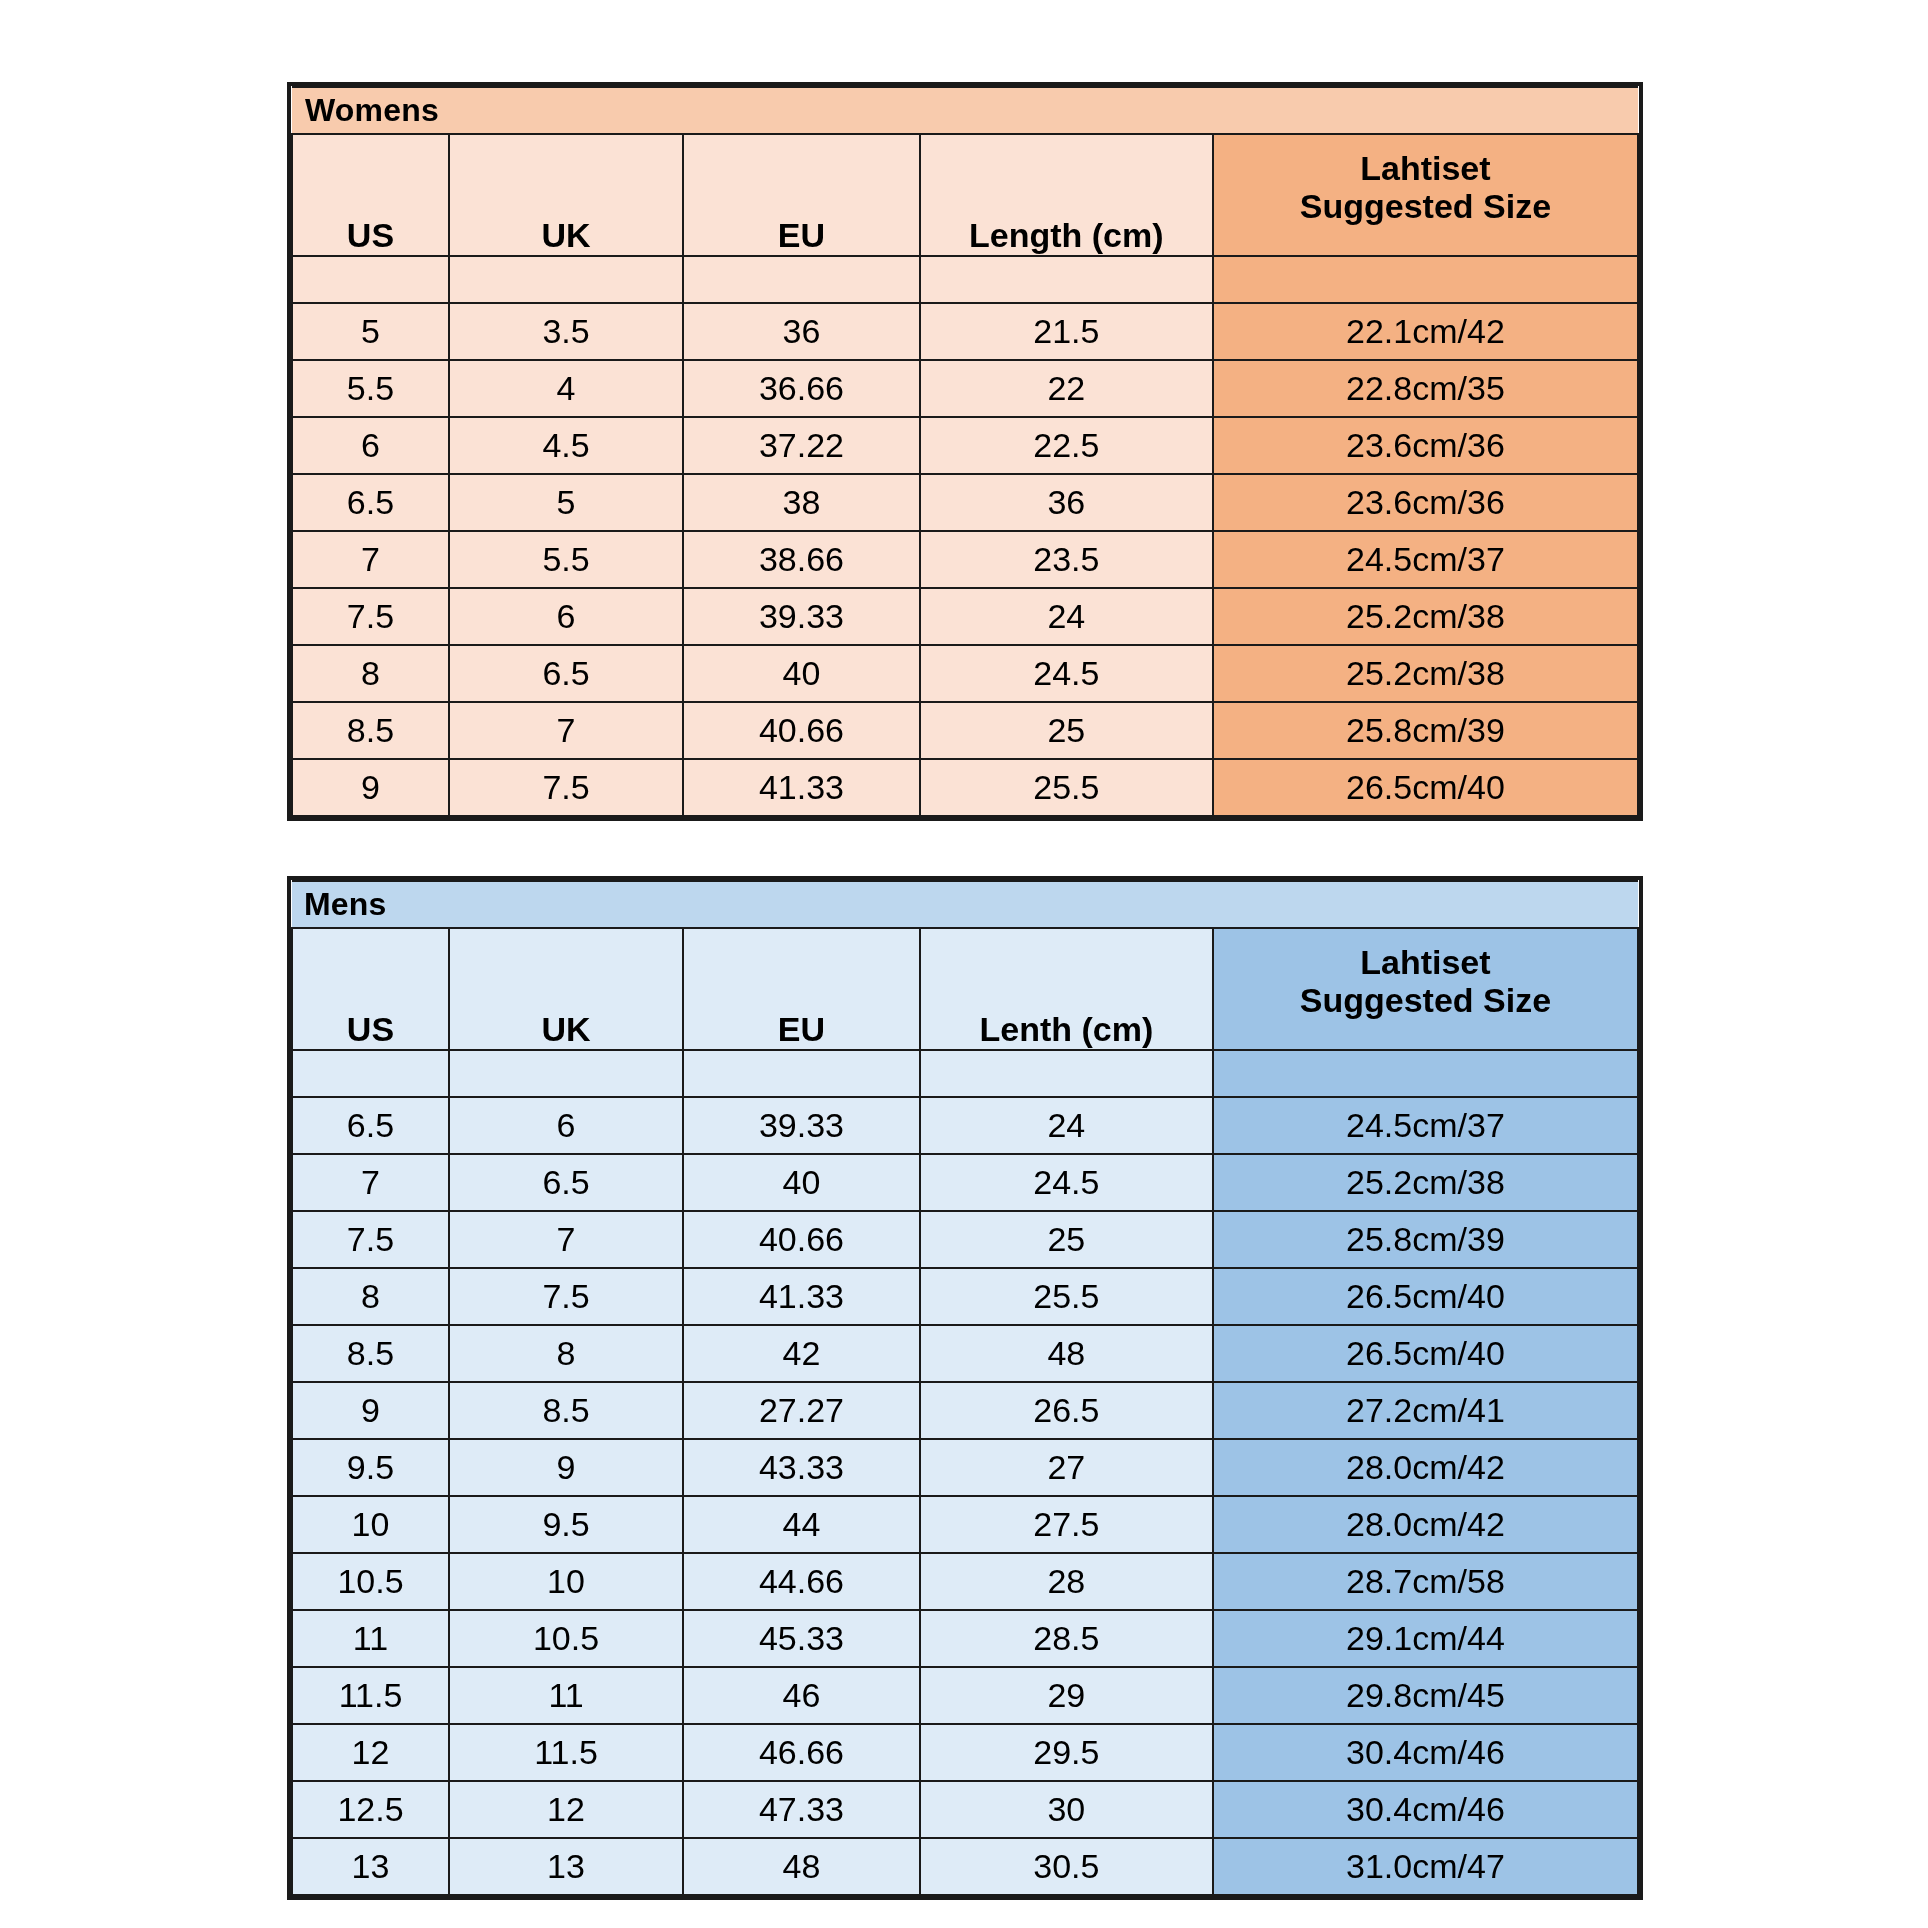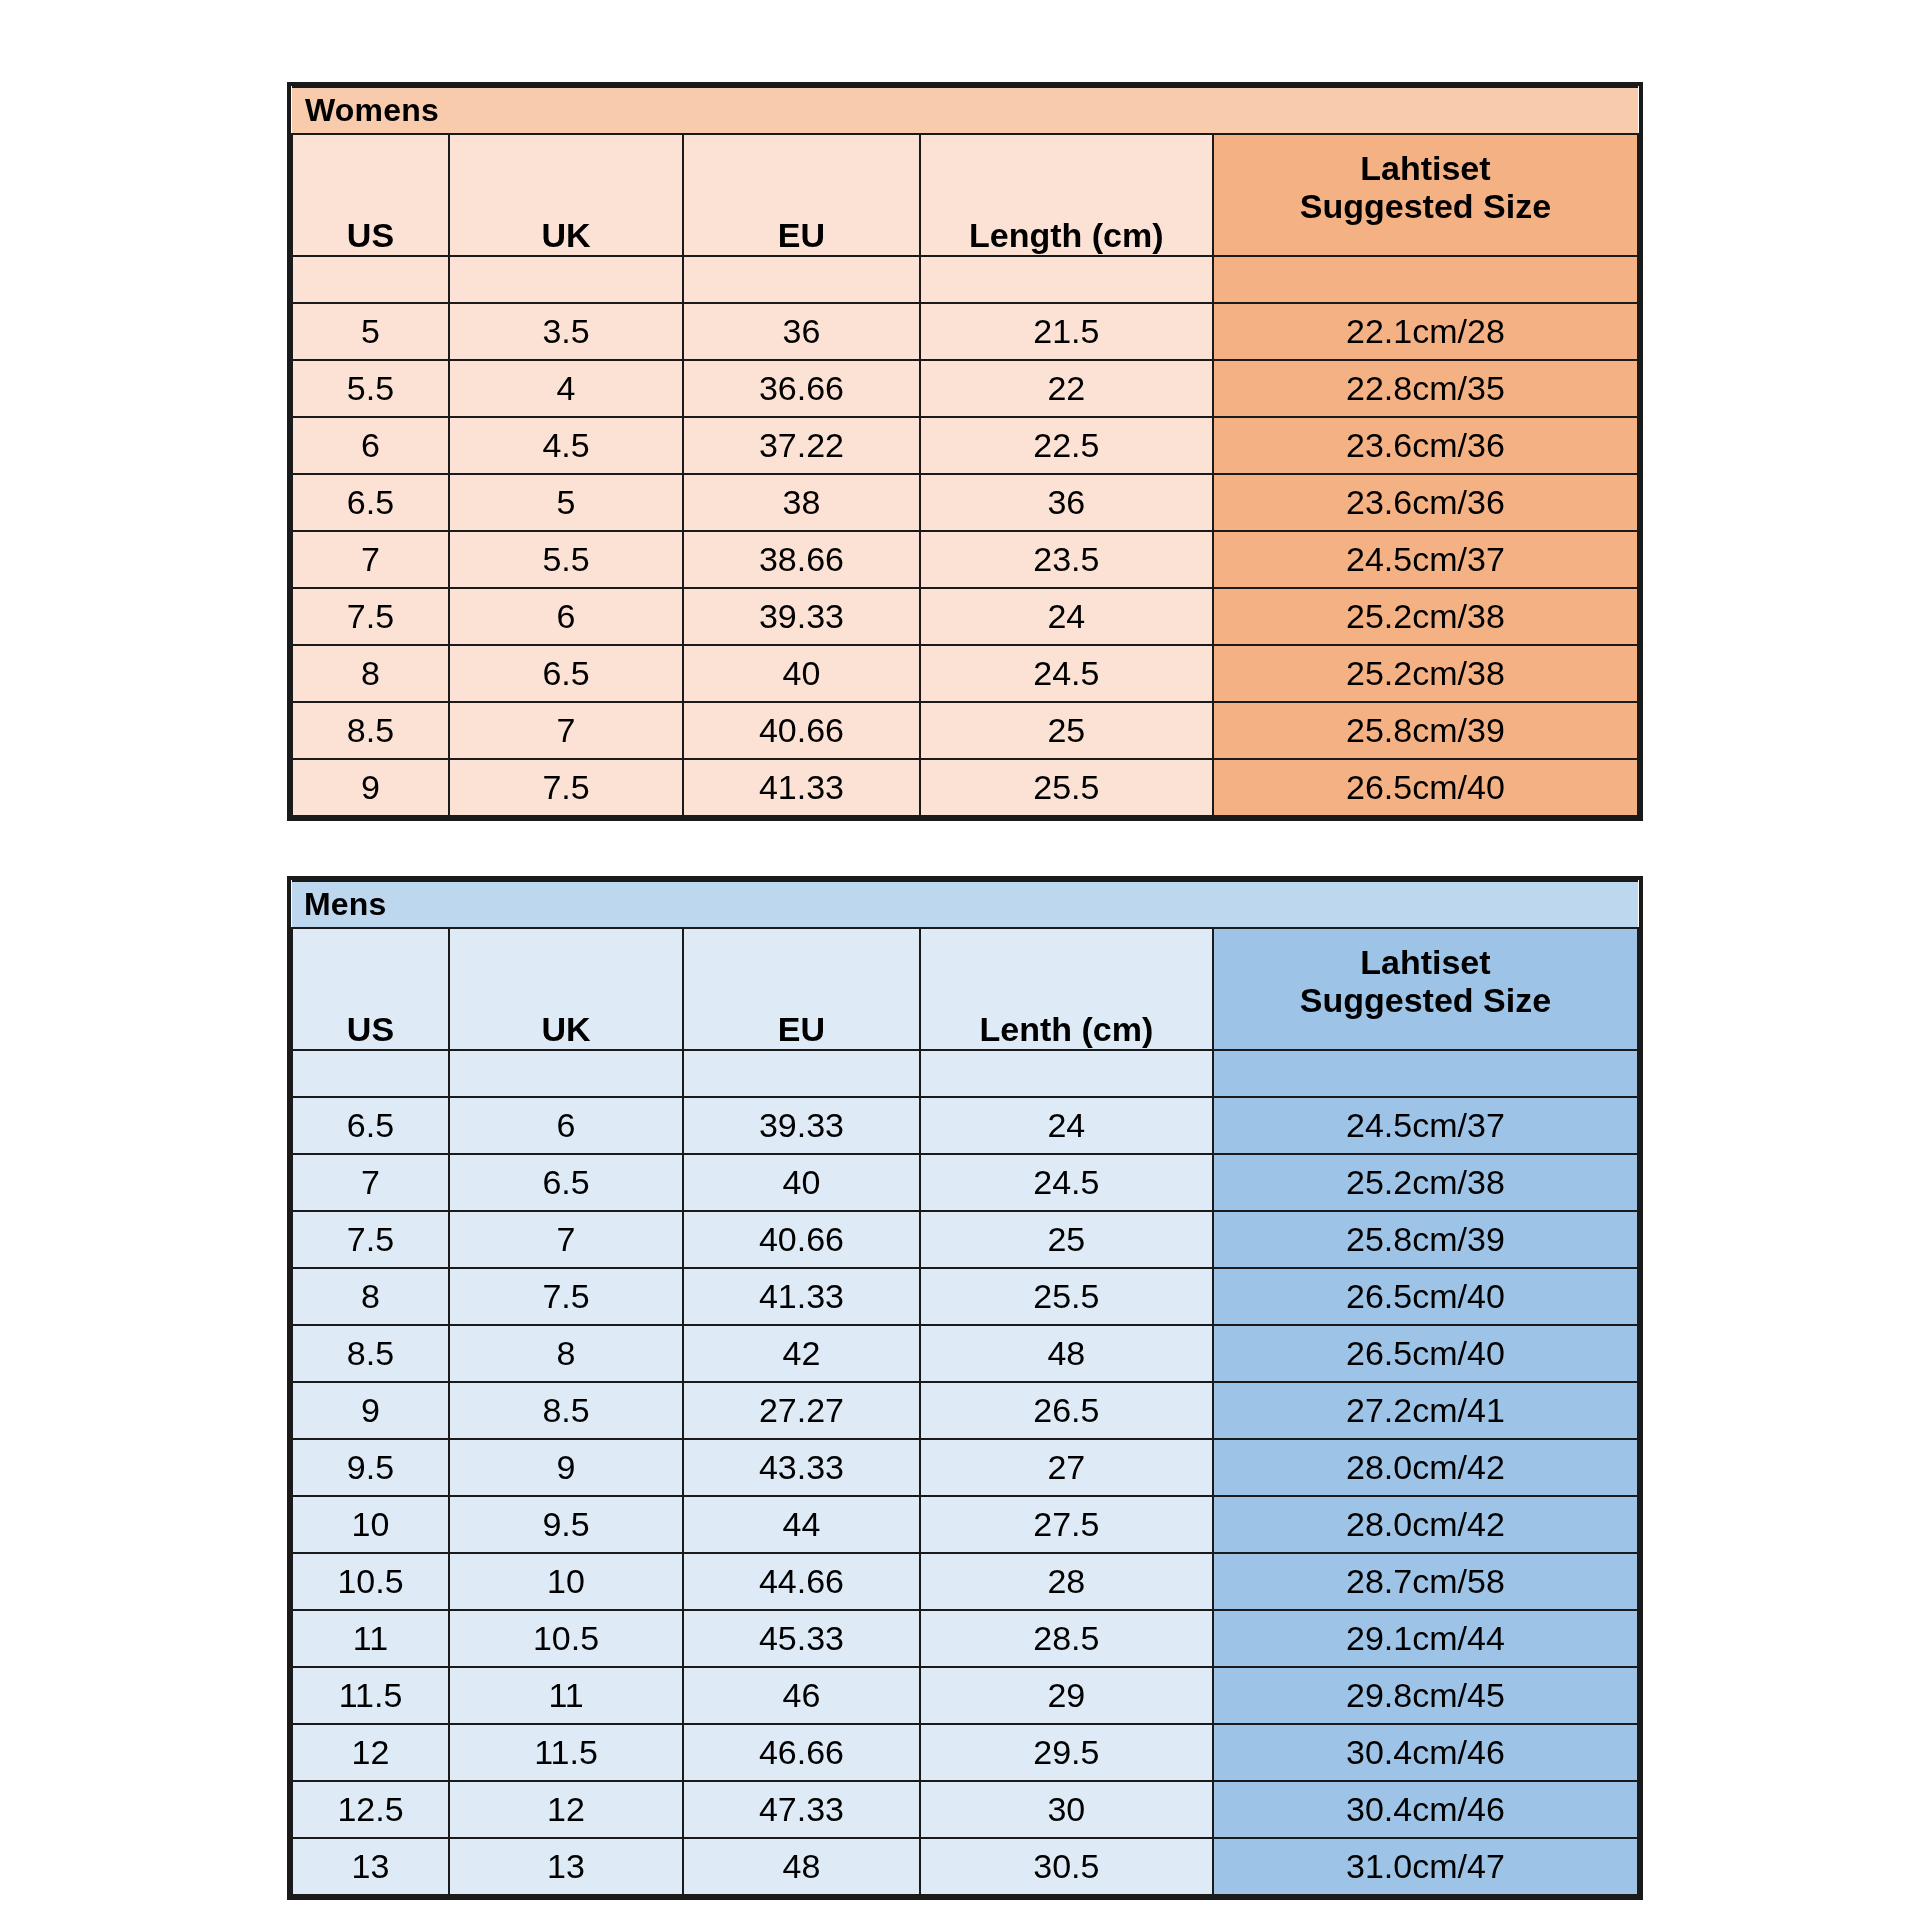--- a/index.html
+++ b/index.html
@@ -139,21 +139,21 @@
           <td></td>
           <td></td>
           <td></td>
           <td class="sug"></td>
         </tr>
       <tr class="data-row">
             <td>5</td>
             <td>3.5</td>
             <td>36</td>
             <td>21.5</td>
-            <td class="sug">22.1cm/28</td>
+            <td class="sug">22.1cm/42</td>
           </tr>
           <tr class="data-row">
             <td>5.5</td>
             <td>4</td>
             <td>36.66</td>
             <td>22</td>
             <td class="sug">22.8cm/35</td>
           </tr>
           <tr class="data-row">
             <td>6</td>

